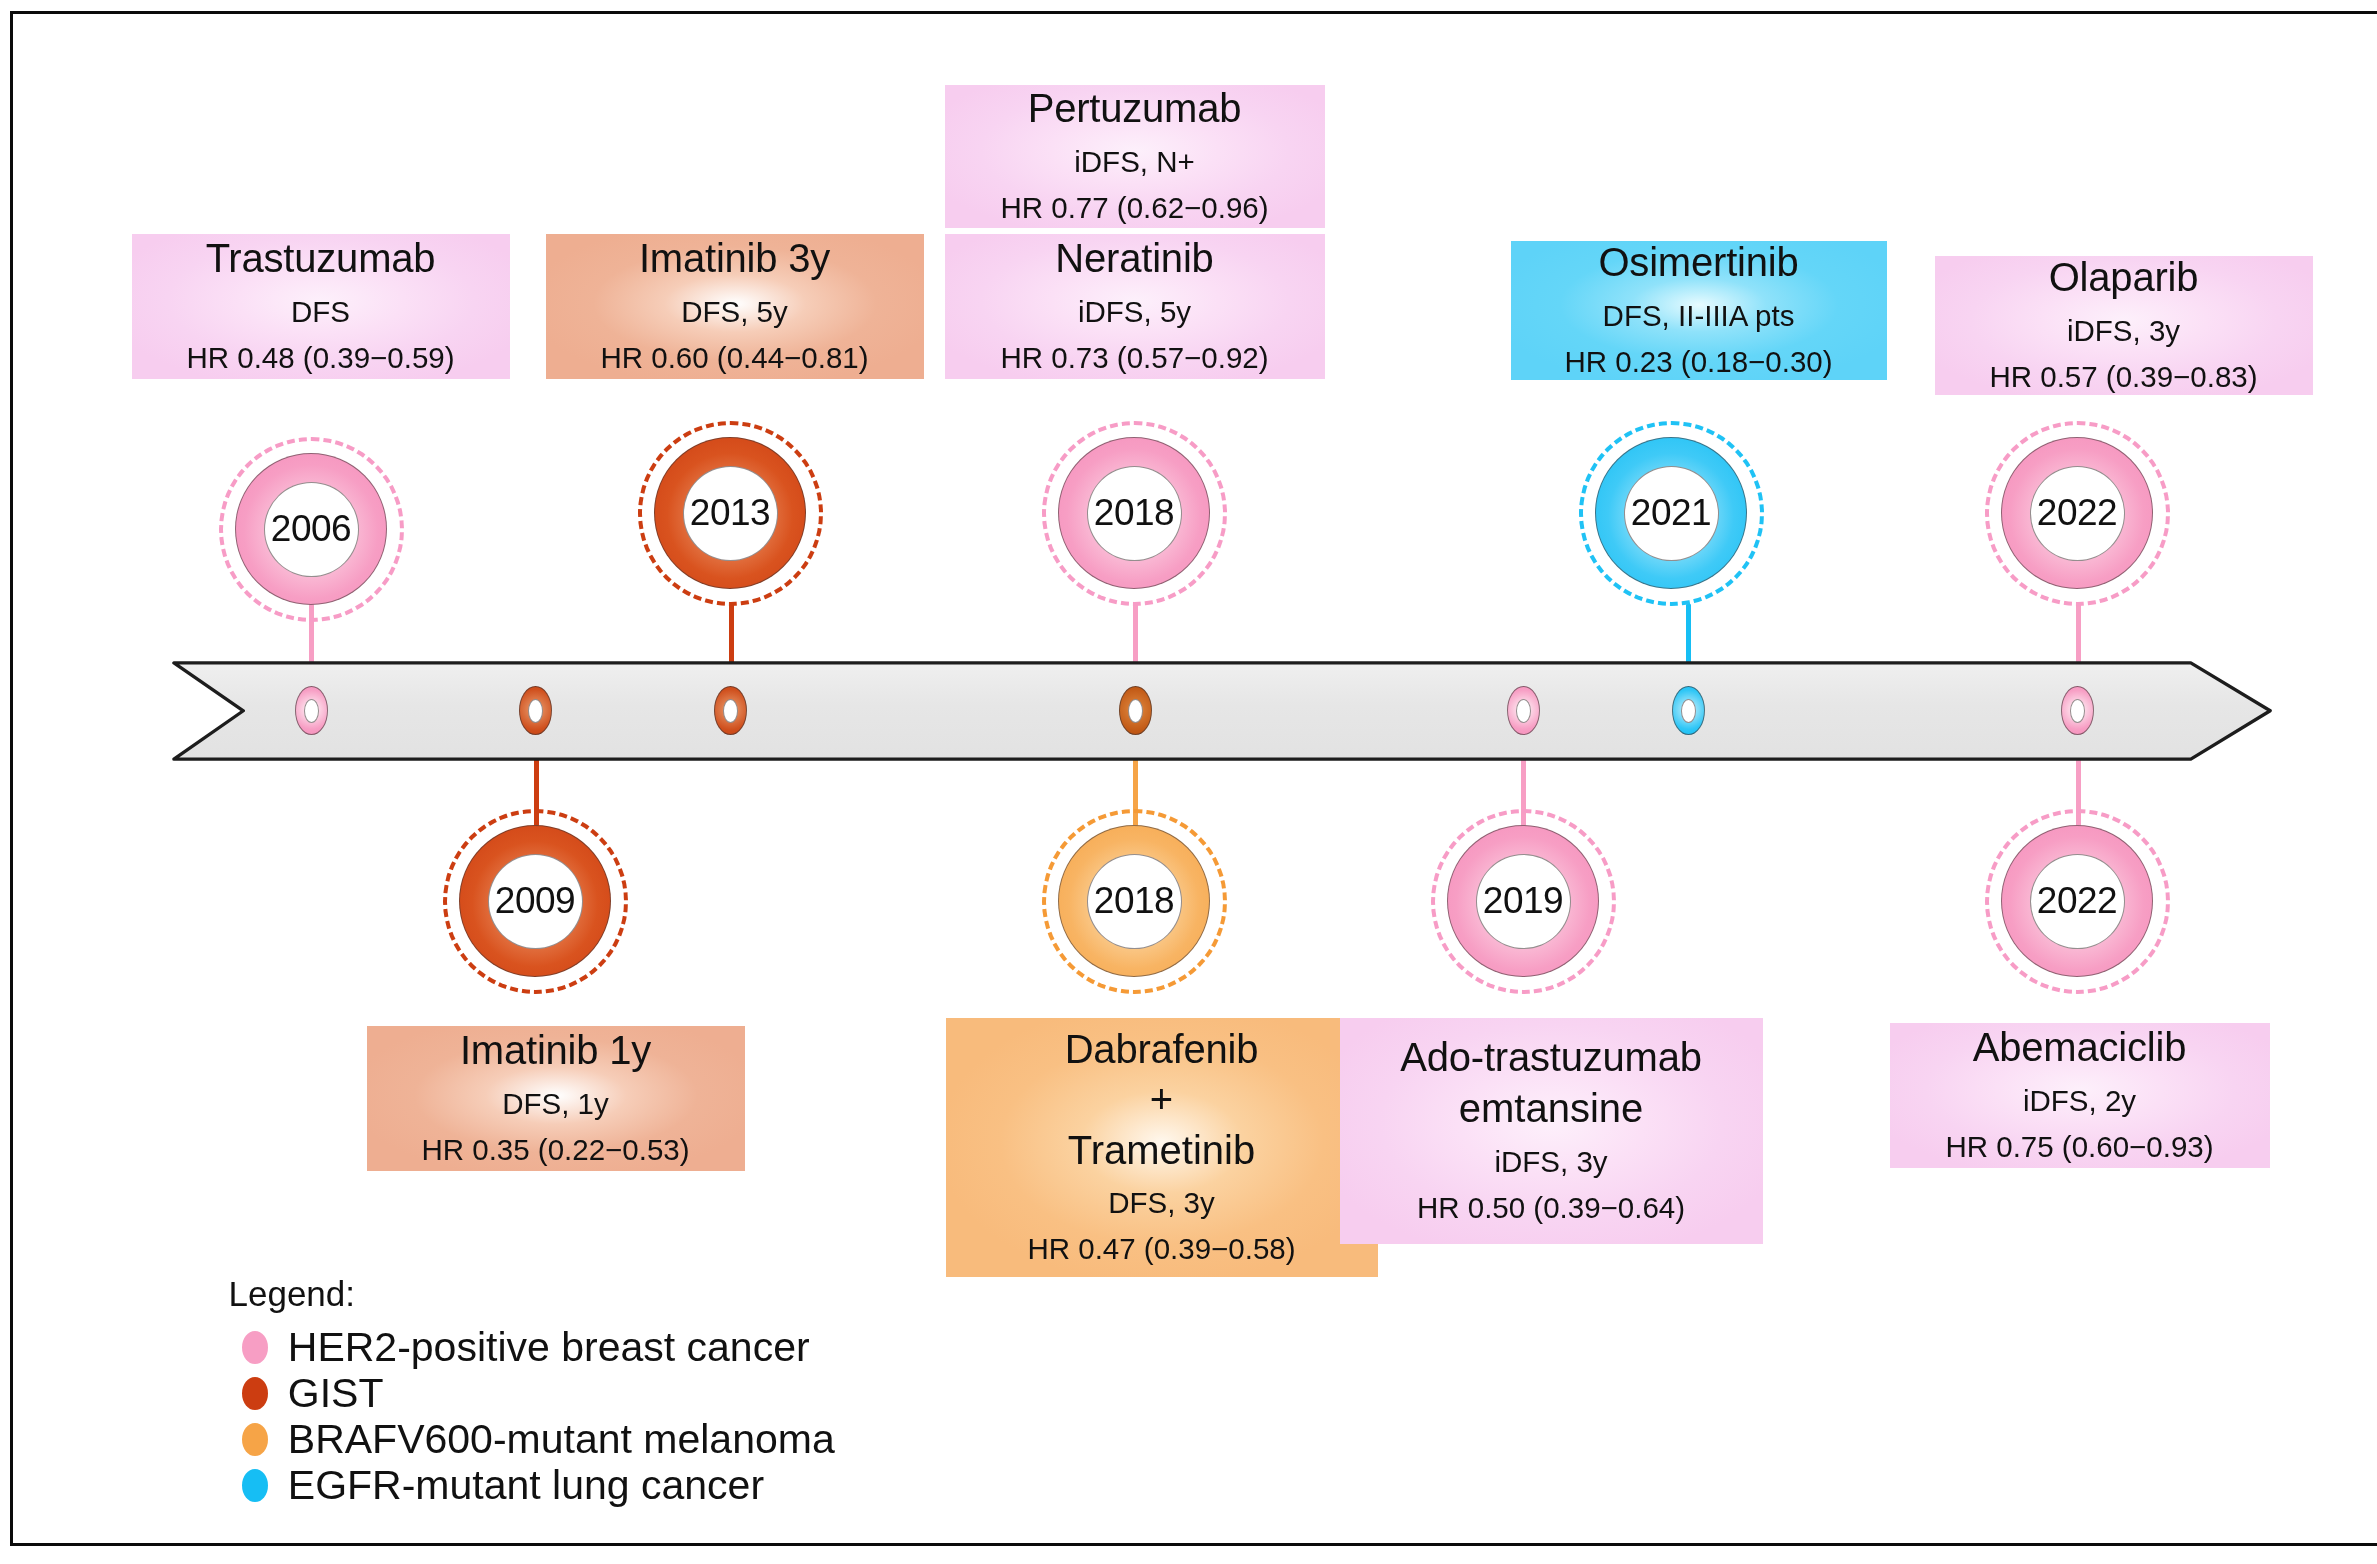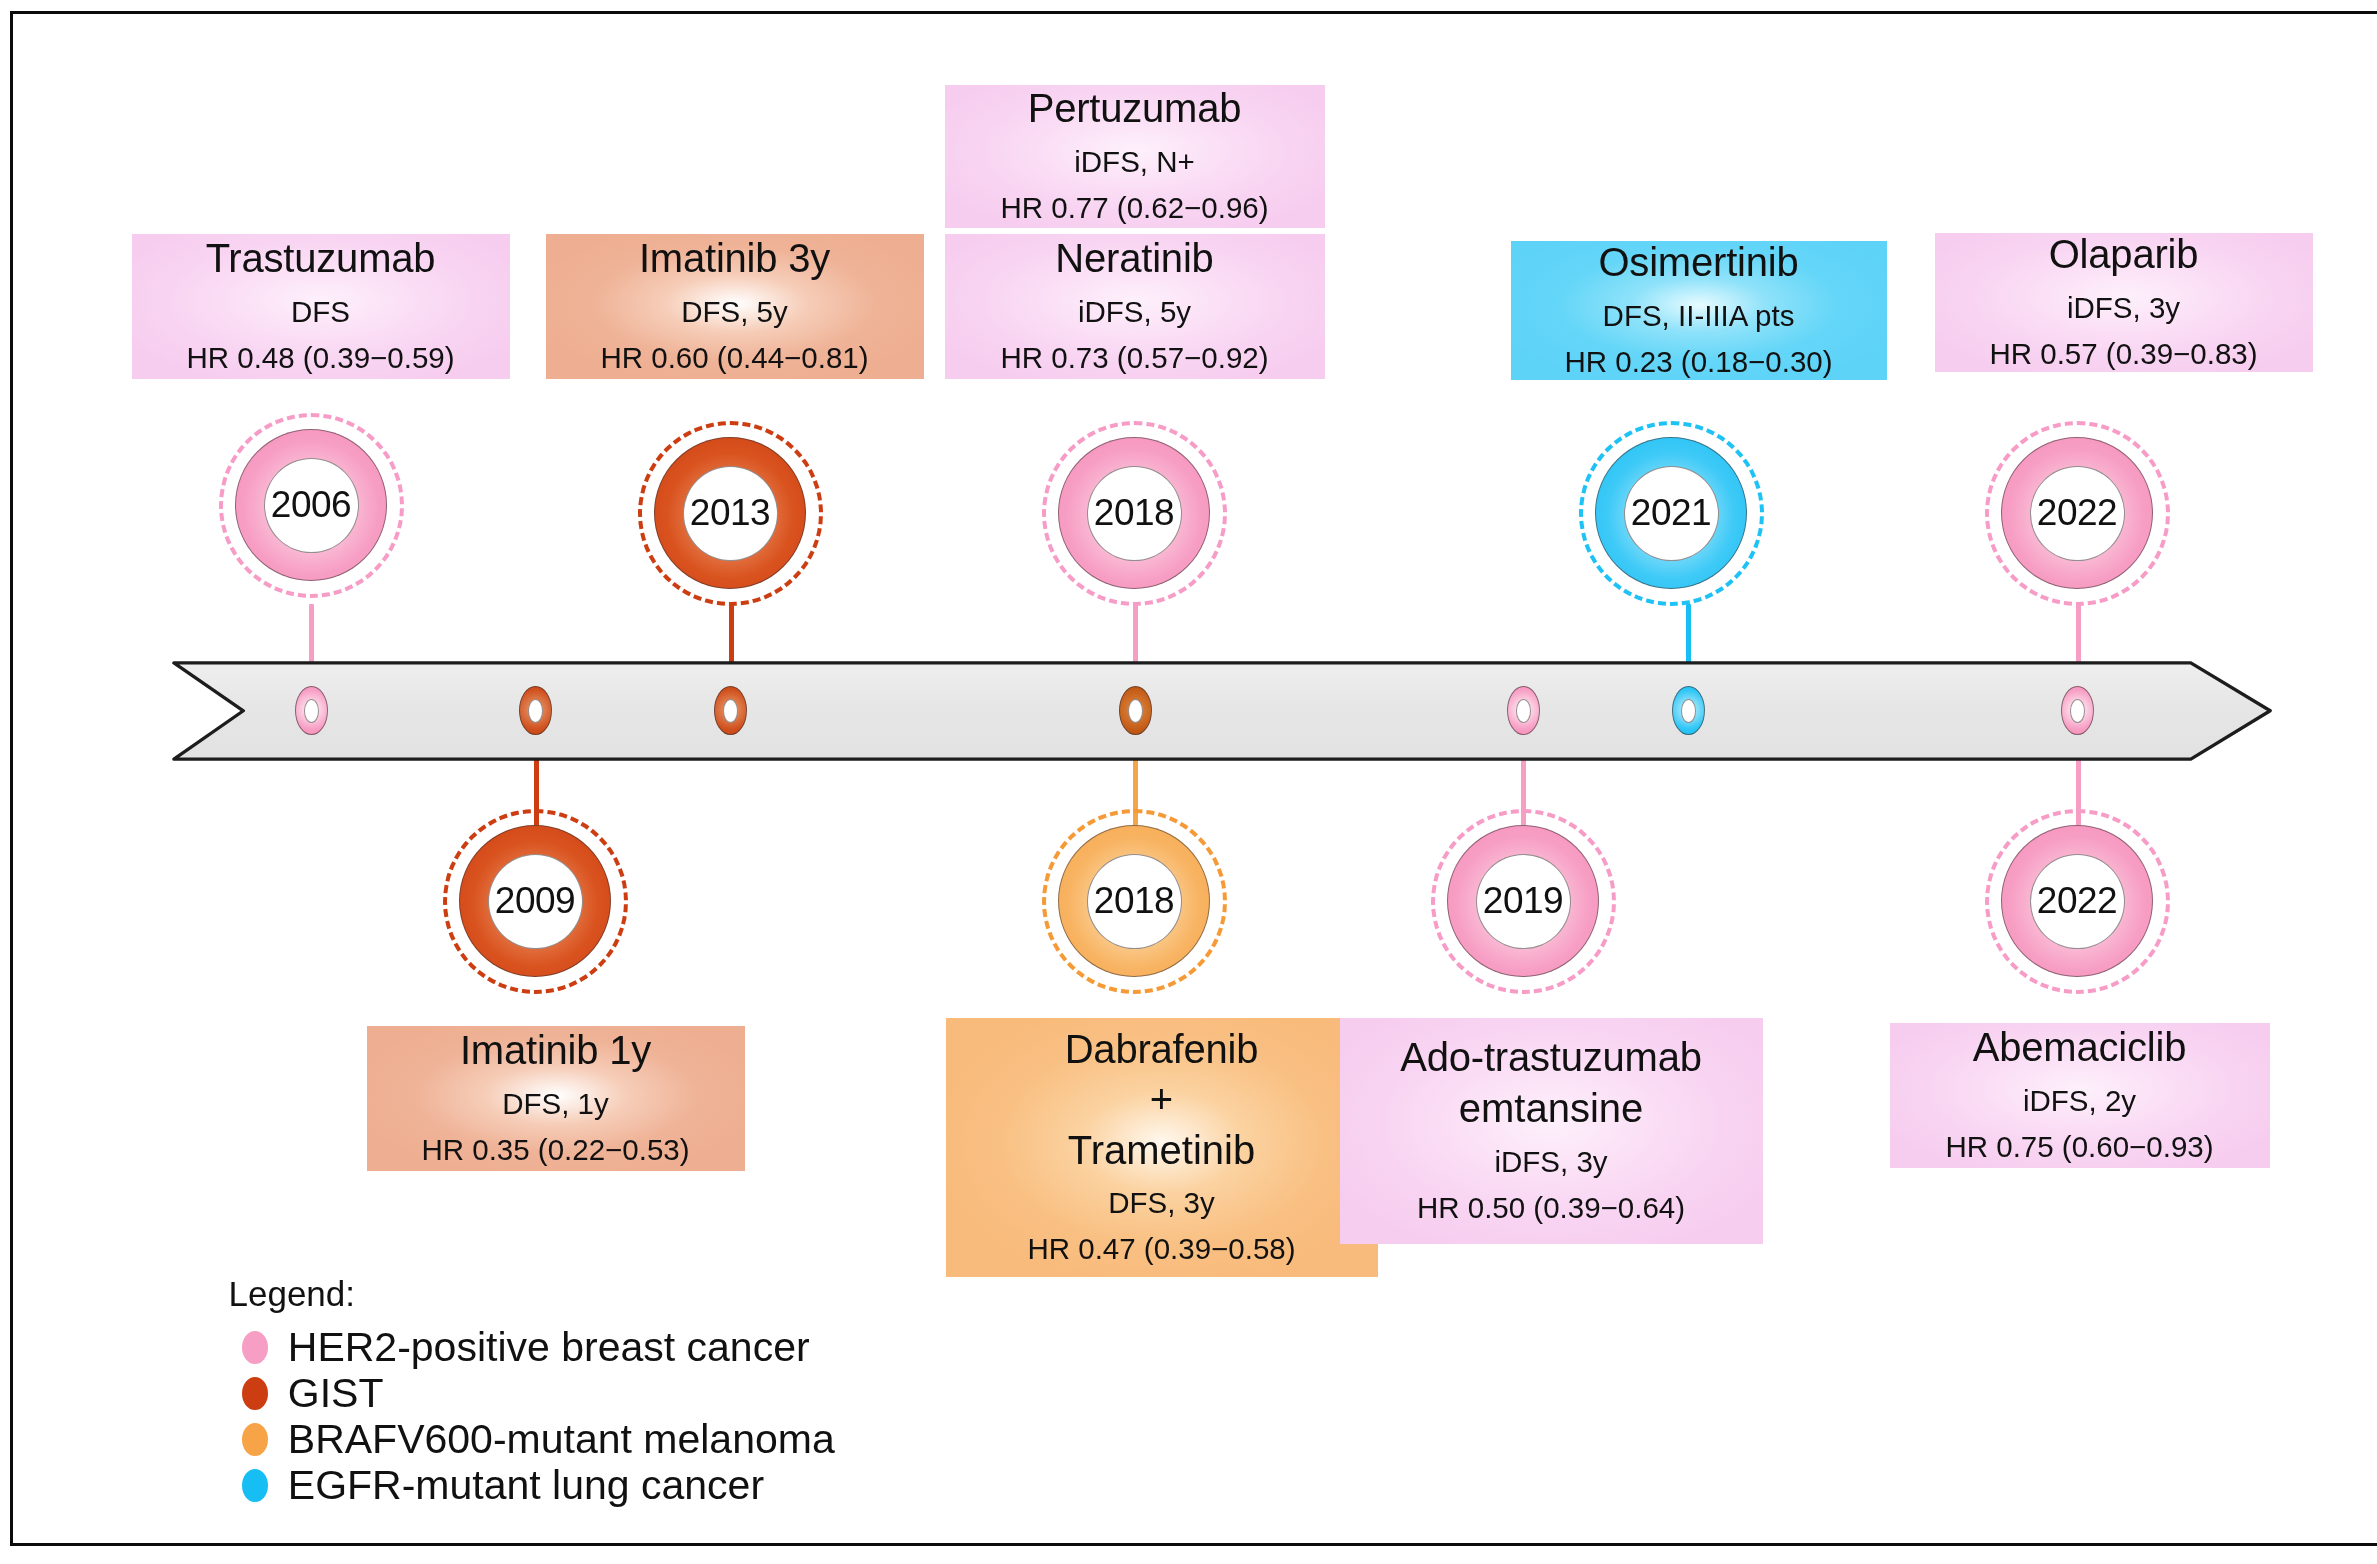--- a/index.html
+++ b/index.html
@@ -142,21 +142,21 @@
       <div class="sub">iDFS, 5y</div>
       <div class="hr">HR 0.73 (0.57−0.92)</div>
     </div>
 
     <div class="box cyan" style="left:1498px;top:227px;width:376px;height:139px;">
       <div class="title">Osimertinib</div>
       <div class="sub">DFS, II-IIIA pts</div>
       <div class="hr">HR 0.23 (0.18−0.30)</div>
     </div>
 
-    <div class="box pink" style="left:1922px;top:219px;width:378px;height:139px;">
+    <div class="box pink" style="left:1922px;top:242px;width:378px;height:139px;">
       <div class="title">Olaparib</div>
       <div class="sub">iDFS, 3y</div>
       <div class="hr">HR 0.57 (0.39−0.83)</div>
     </div>
 
     <div class="box salmon" style="left:354px;top:1012px;width:378px;height:145px;">
       <div class="title">Imatinib 1y</div>
       <div class="sub">DFS, 1y</div>
       <div class="hr">HR 0.35 (0.22−0.53)</div>
     </div>
@@ -228,21 +228,21 @@
     </div>
     <div class="marker m-cyan" style="left:1659px;top:672px;">
       <div class="ring"></div>
       <div class="inner"></div>
     </div>
     <div class="marker m-pink" style="left:2048px;top:672px;">
       <div class="ring"></div>
       <div class="inner"></div>
     </div>
 
-    <div class="node n-pink" style="left:206px;top:399px;">
+    <div class="node n-pink" style="left:206px;top:423px;">
       <div class="dashring"></div>
       <div class="donut"></div>
       <div class="hole">
         <span>2006</span>
       </div>
     </div>
 
     <div class="node n-gist" style="left:625px;top:407px;">
       <div class="dashring"></div>
       <div class="donut"></div>

